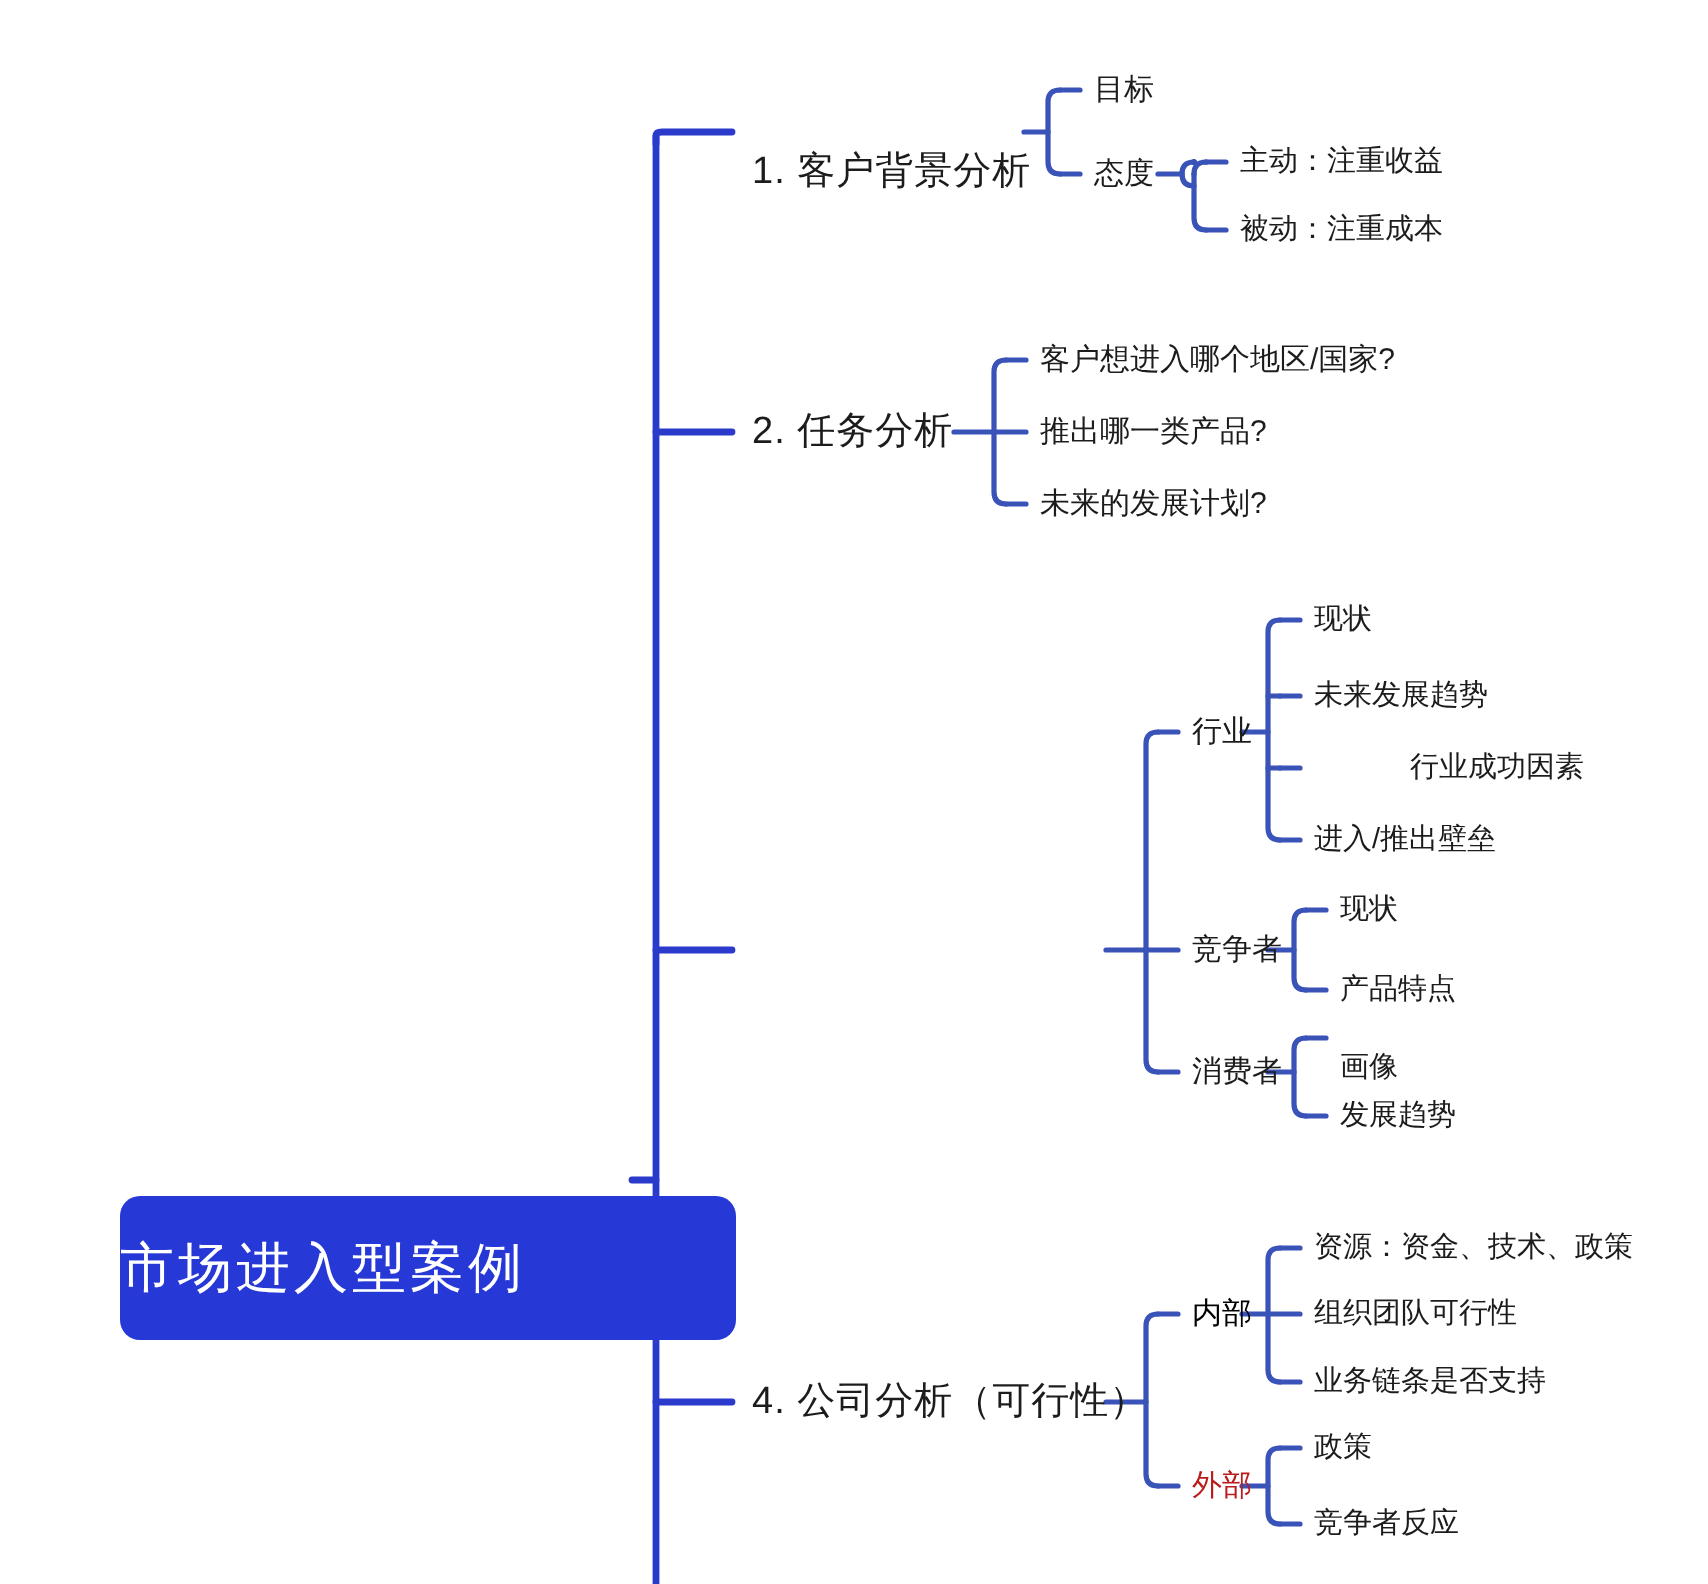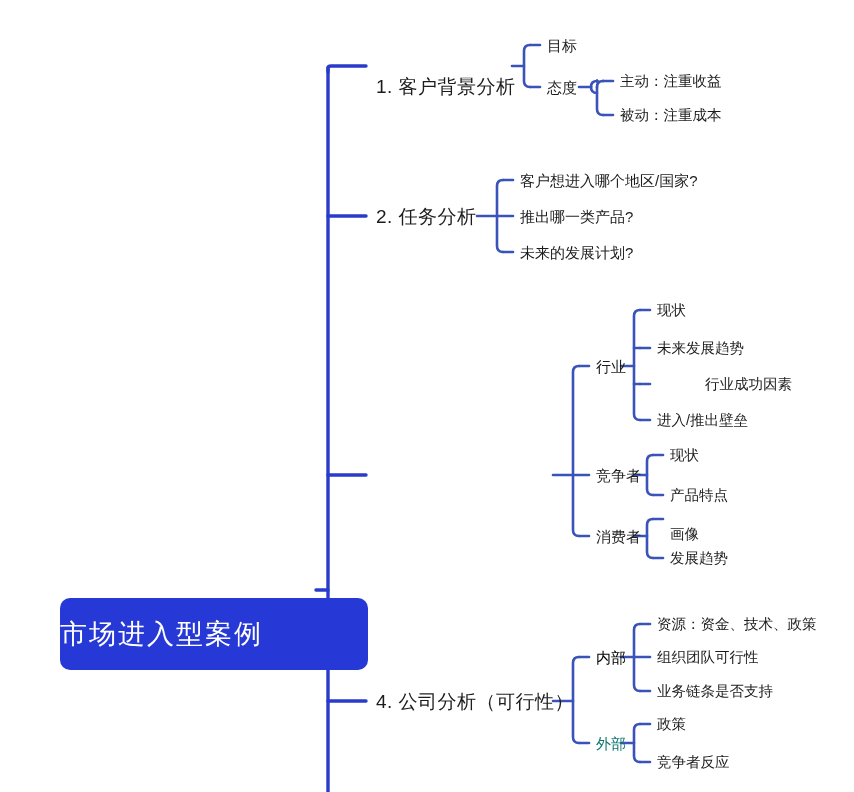--- a/index.html
+++ b/index.html
@@ -200,17 +200,17 @@
   <div class="node-text level3" style="left: 670px; top: 534px; color: rgb(28, 28, 28); text-align: center;">画像</div>
   <div class="node-text level3" style="left: 670px; top: 558px; color: rgb(28, 28, 28);">发展趋势</div>
 
   <div class="node-text level1" style="left: 376px; top: 701px; color: rgb(28, 28, 28);">4. 公司分析（可行性）</div>
 
   <div class="node-text level2" style="left: 596px; top: 657px; color: #000000;">内部</div>
   <div class="node-text level3" style="left: 657px; top: 624px; color: rgb(28, 28, 28);">资源：资金、技术、政策</div>
   <div class="node-text level3" style="left: 657px; top: 657px; color: rgb(28, 28, 28);">组织团队可行性</div>
   <div class="node-text level3" style="left: 657px; top: 691px; color: rgb(28, 28, 28);">业务链条是否支持</div>
 
-  <div class="node-text level2" style="left: 596px; top: 743px; color: #0f766e;">外部</div>
+  <div class="node-text level2" style="left: 596px; top: 743px; color: #b91c1c;">外部</div>
   <div class="node-text level3" style="left: 657px; top: 724px; color: rgb(28, 28, 28);">政策</div>
   <div class="node-text level3" style="left: 657px; top: 762px; color: rgb(28, 28, 28);">竞争者反应</div>
 
 </div>
 
 </body></html>

